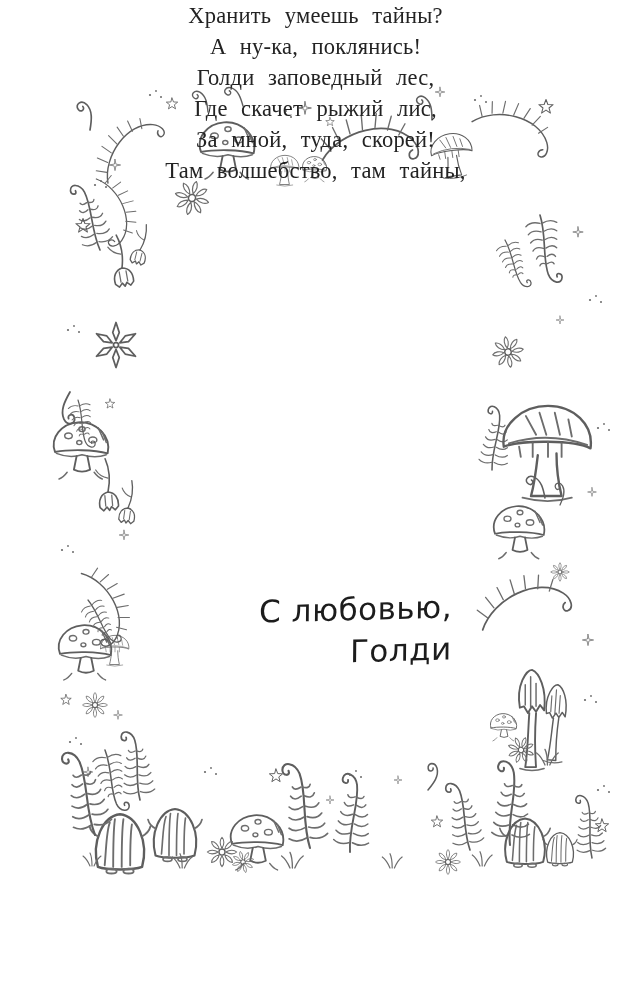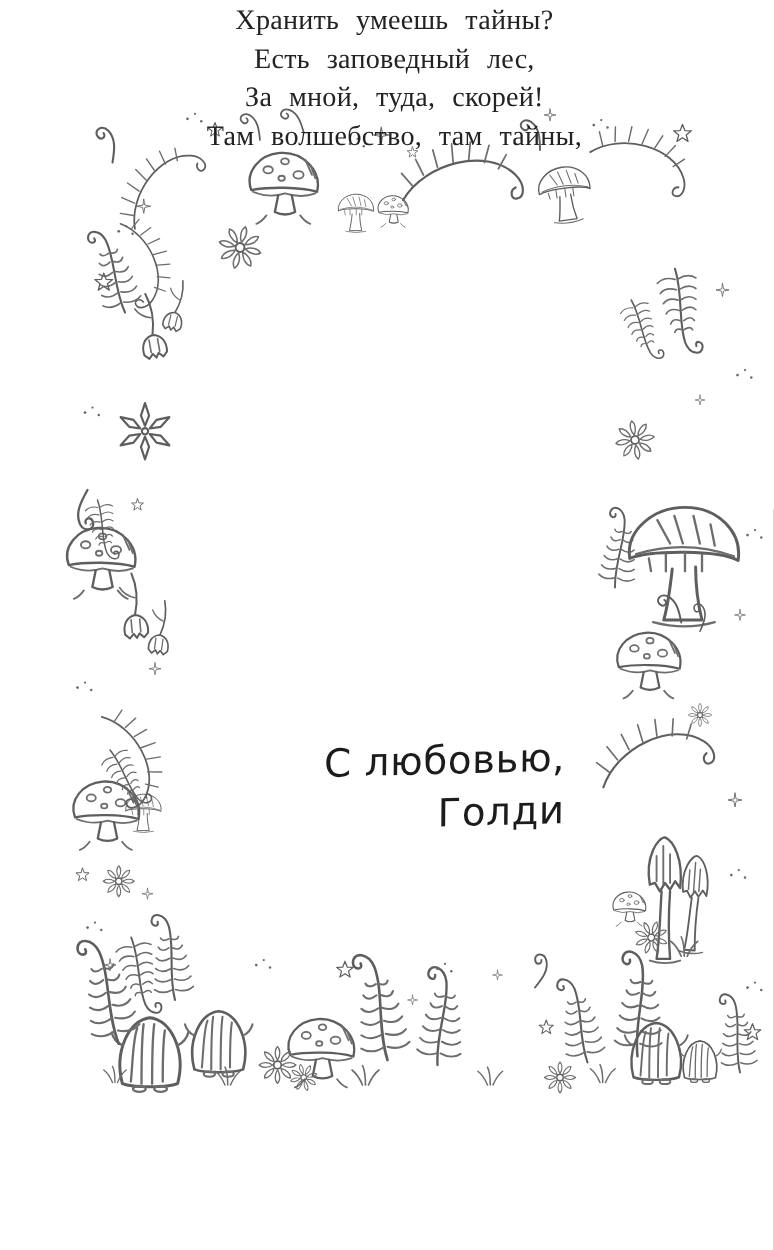--- a/index.html
+++ b/index.html
@@ -261,21 +261,23 @@
     <use href="#fern" transform="translate(78,400) rotate(170) scale(0.85)"></use>
     <use href="#bellflower" transform="translate(122,268) rotate(-10) scale(1.15)"></use>
     <use href="#bellflower" transform="translate(140,250) rotate(14) scale(0.9)"></use>
     <use href="#fernarc" transform="translate(110,215) rotate(80) scale(0.9)"></use>
     <use href="#dots" transform="translate(68,330)"></use>
     <use href="#dots" transform="translate(62,550)"></use>
   </svg>
 
   <div class="poem">
     <div>Хранить  умеешь  тайны?</div>
-    <div>Есть  заповедный  лес,</div>
+    <div>А  ну-ка,  поклянись!</div>
+    <div>Голди  заповедный  лес,</div>
+    <div>Где  скачет  рыжий  лис,</div>
     <div>За  мной,  туда,  скорей!</div>
     <div>Там  волшебство,  там  тайны,</div>
   </div>
 
   <div class="signature">
     <div>С  любовью,</div>
     <div>Голди</div>
   </div>
 
 </div>

